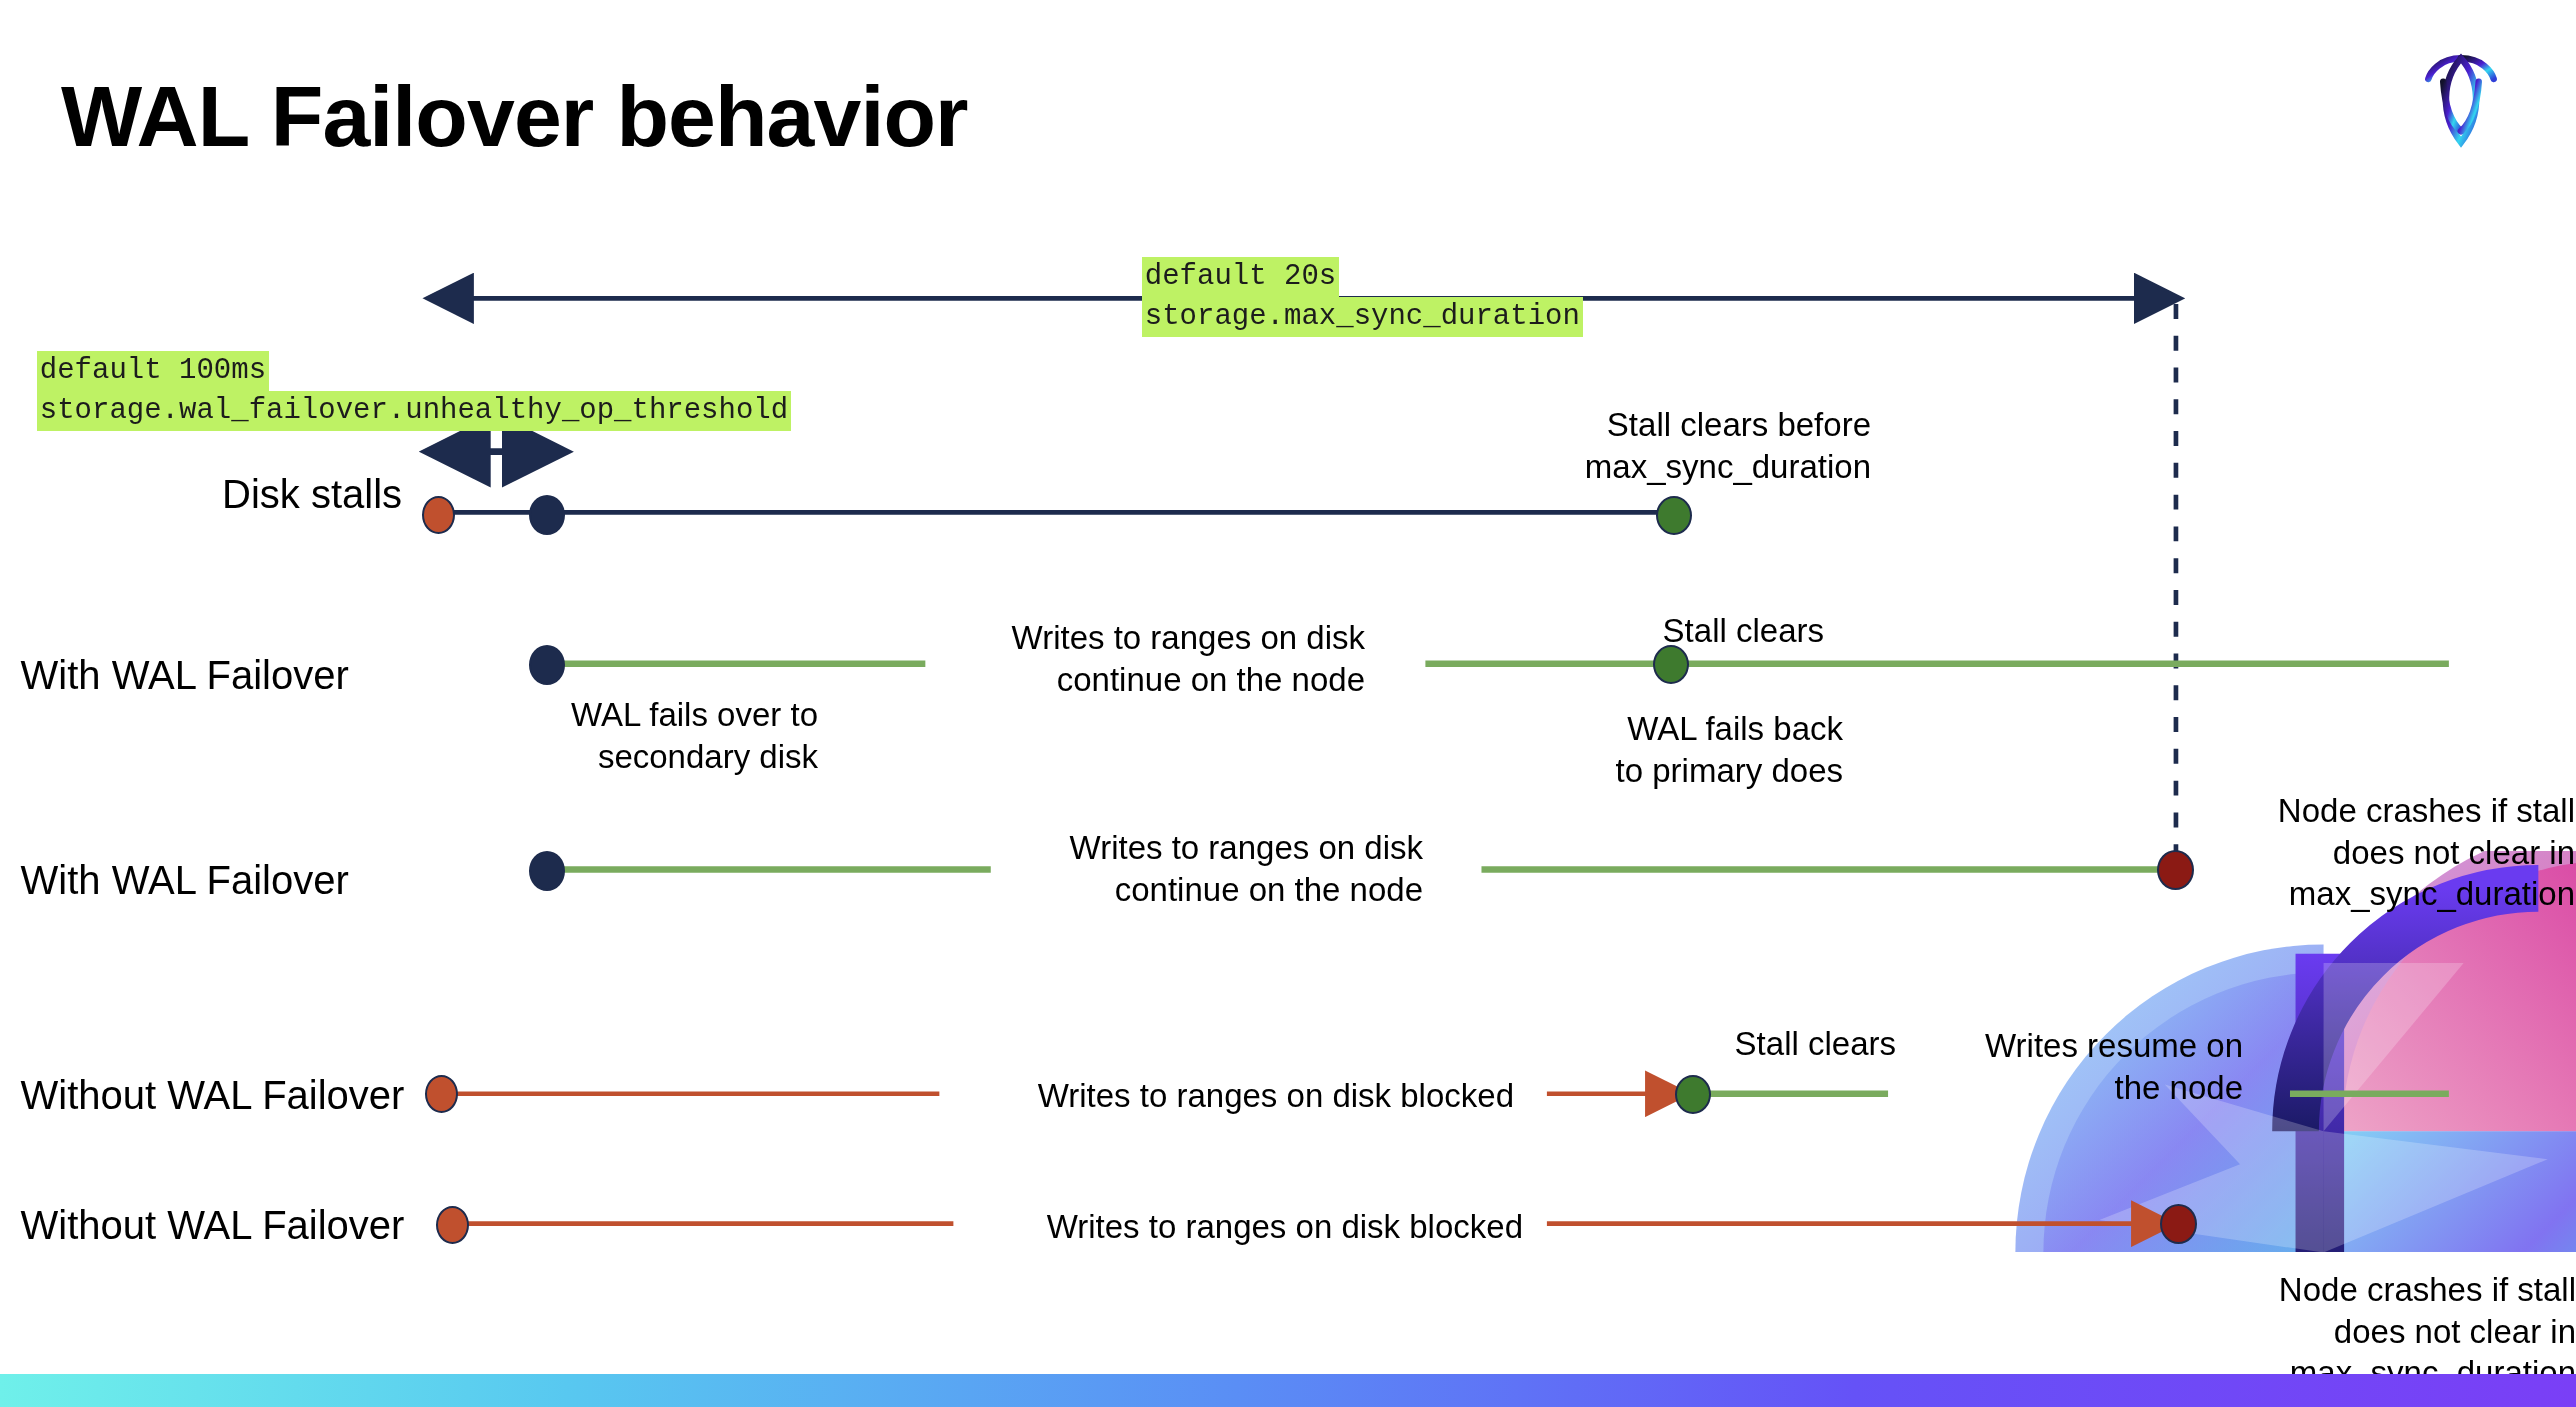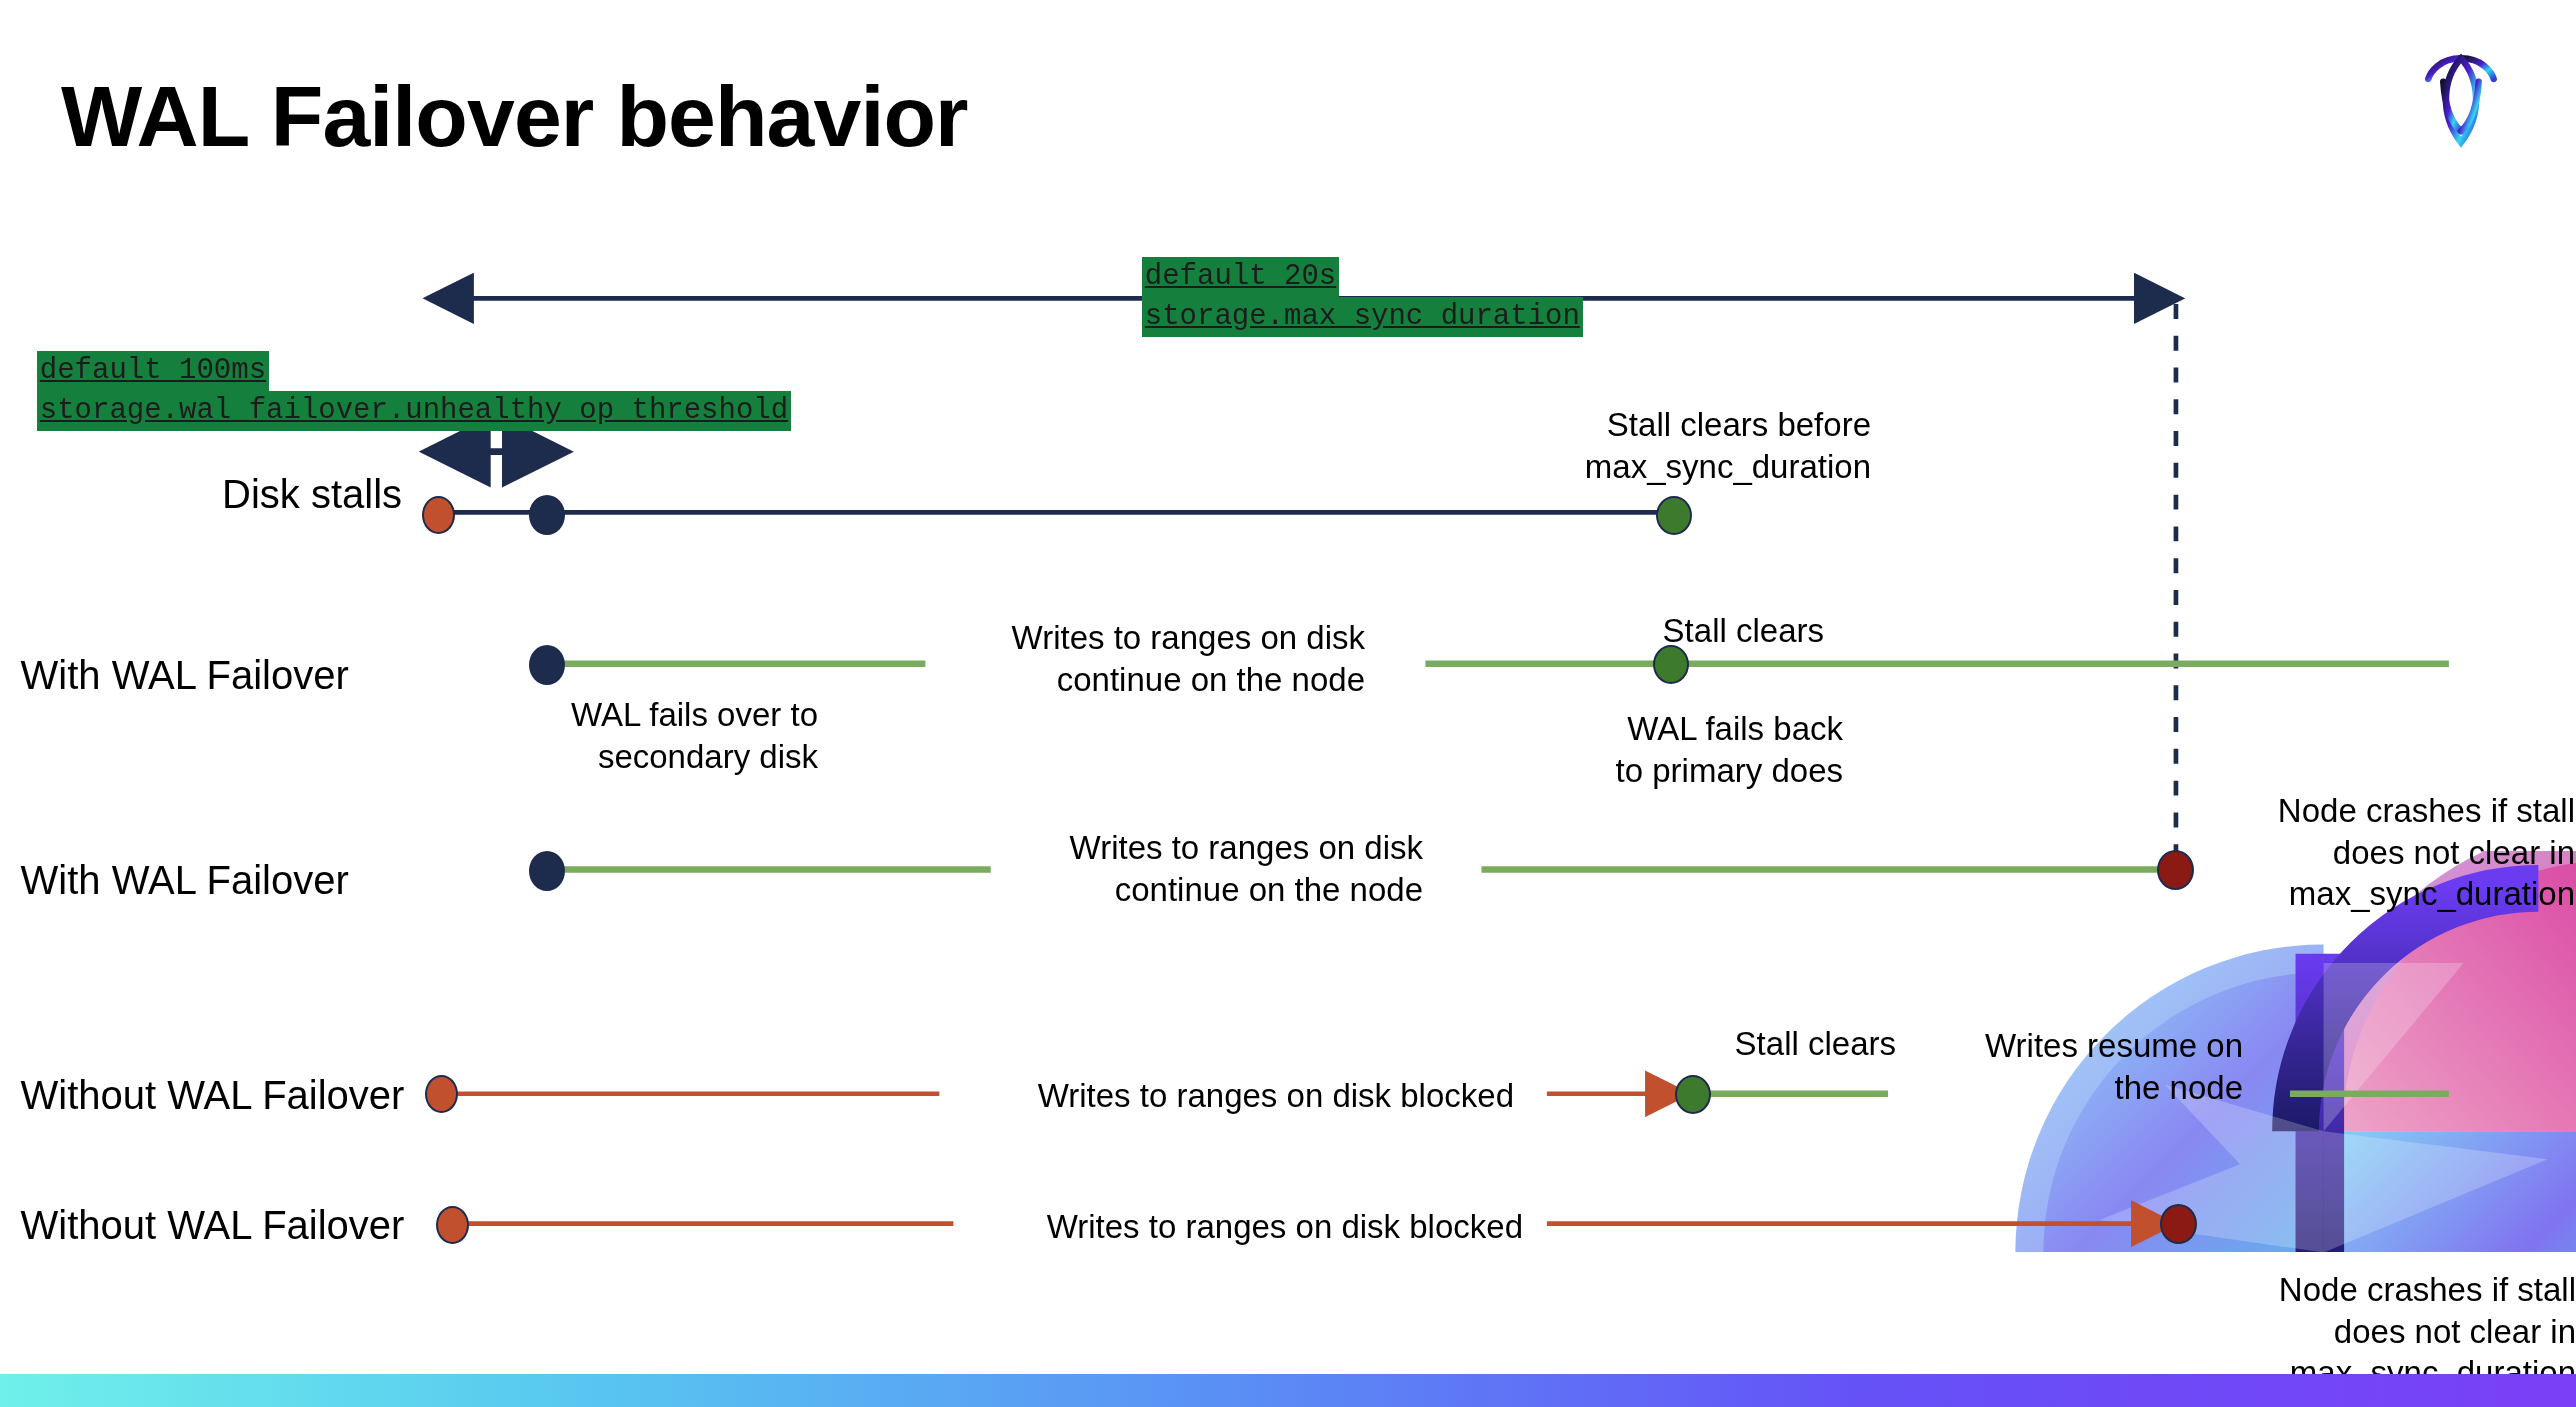--- a/index.html
+++ b/index.html
@@ -25,21 +25,21 @@
   
   .deco{position:absolute;right:0;bottom:34px;width:673px;height:523px;overflow:hidden;pointer-events:none;}
   .bottombar{position:absolute;left:0;bottom:0;width:100%;height:34px;
      background:linear-gradient(90deg,#6ff0ea 0%,#58c8f0 22%,#5a8ef5 48%,#6552f7 72%,#7a3ff6 100%);}
   .rowlabel{position:absolute;font-size:40px;color:#000;white-space:nowrap;}
   .note{position:absolute;font-size:33px;color:#000;line-height:1.26;}
   .note.c{text-align:right;}
   .note.l{text-align:right;}
   .dot{position:absolute;border-radius:50%;box-sizing:border-box;border:2.8px solid #1d2b4d;}
   .codeline{position:absolute;font-family:"Liberation Mono", monospace;font-size:29px;color:#1c1c1c;
-            background:#15803d;white-space:pre;line-height:1.32;padding:0.9px 2.8px;text-decoration:underline;}
+            background:#bef264;white-space:pre;line-height:1.32;padding:0.9px 2.8px;}
 
   
   .ov{position:absolute;inset:0;width:2576px;height:1408px;pointer-events:none;}
 
   .callout{position:absolute;background:#ffffff;}
   .callout .note{position:static;}
 </style>
 </head>
 <body>
 

